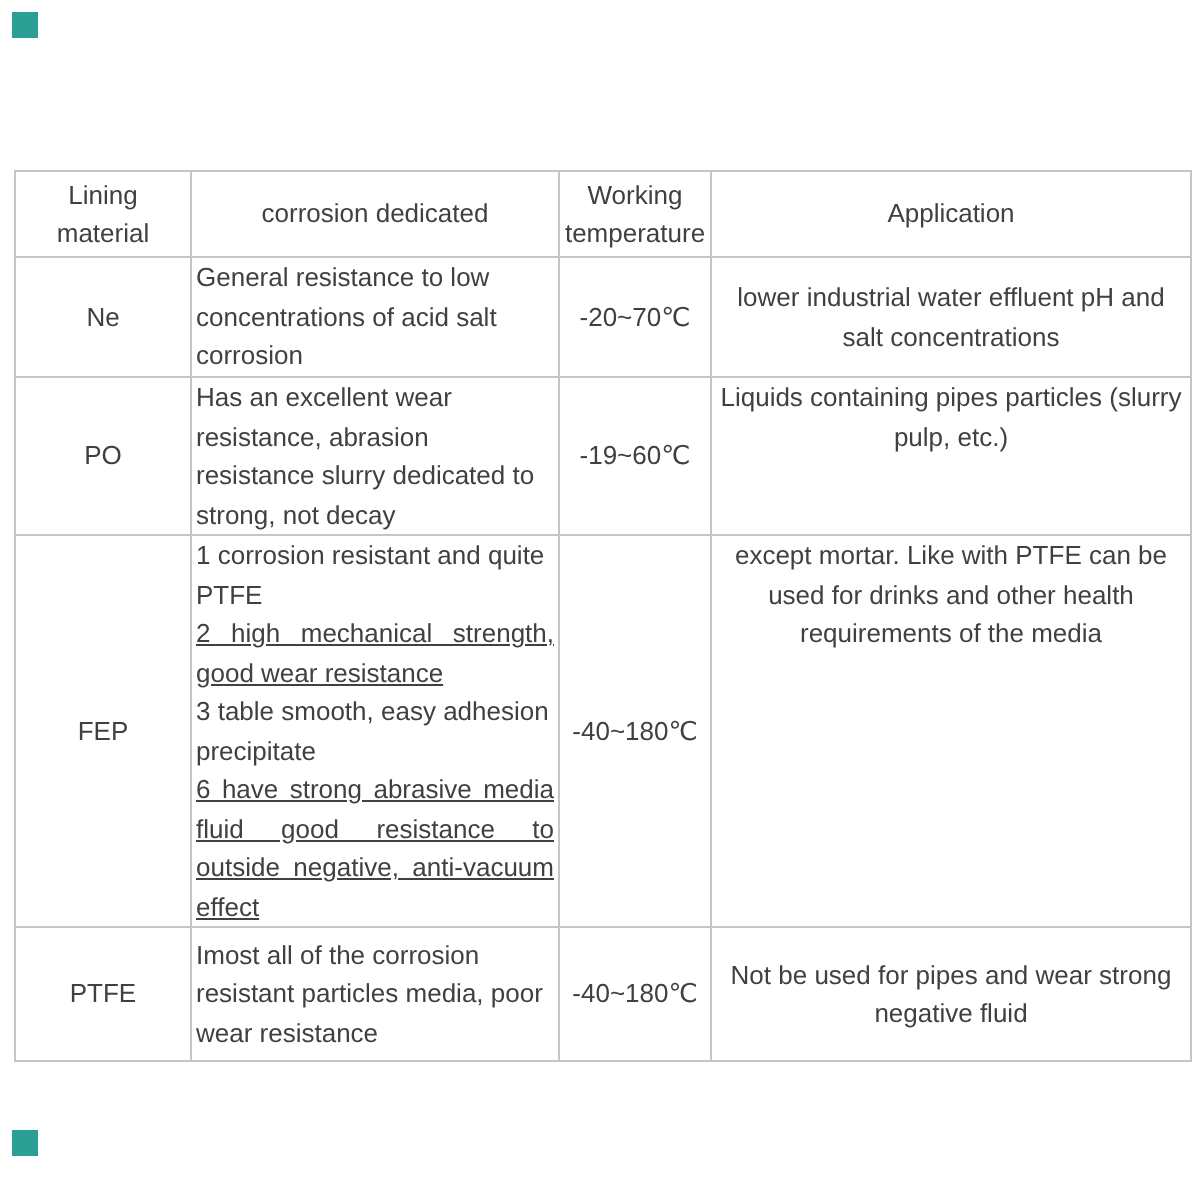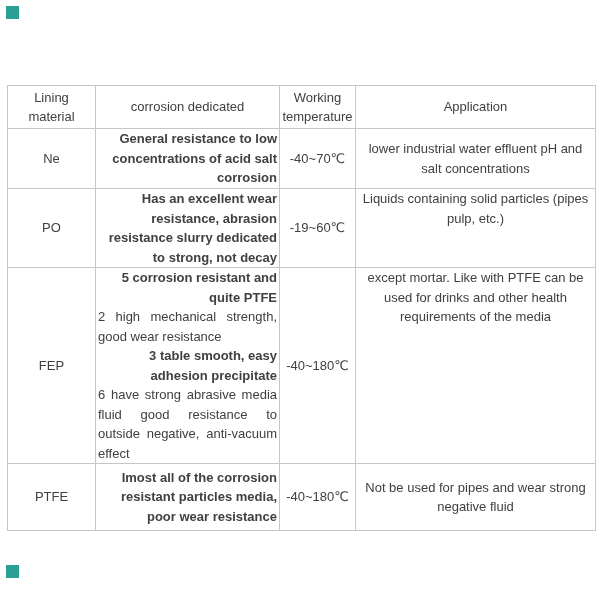--- a/index.html
+++ b/index.html
@@ -34,22 +34,22 @@
     font-weight: normal;
     overflow: hidden;
   }
   thead tr { height: 43px; }
   tbody tr:nth-child(1) { height: 60px; }
   tbody tr:nth-child(2) { height: 79px; }
   tbody tr:nth-child(3) { height: 176px; }
   tbody tr:nth-child(4) { height: 67px; }
   tbody tr:nth-child(2) .application-cell,
   tbody tr:nth-child(3) .application-cell { vertical-align: top; }
-  .seg.align-center { text-align: right; font-weight: bold; }
-  .seg.align-justify { text-align: justify; text-align-last: left; }
+  .seg.align-center { text-align: left; }
+  .seg.align-justify { text-align: justify; text-align-last: left; text-decoration: underline; }
 </style>
 </head>
 <body>
 
 <div class="canvas">
   <span class="handle handle-tl"></span>
   <span class="handle handle-bl"></span>
 
   <div class="table-wrap">
     <table>
@@ -66,35 +66,35 @@
           <th>Working temperature</th>
           <th>Application</th>
         </tr>
       </thead>
       <tbody>
           <tr>
             <td class="material-cell">Ne</td>
             <td class="resistance-cell">
               <div class="seg align-center">General resistance to low concentrations of acid salt corrosion</div>
             </td>
-            <td class="temperature-cell">-40~70℃</td>
+            <td class="temperature-cell">-20~70℃</td>
             <td class="application-cell">lower industrial water effluent pH and salt concentrations</td>
           </tr>
           <tr>
             <td class="material-cell">PO</td>
             <td class="resistance-cell">
               <div class="seg align-center">Has an excellent wear resistance, abrasion resistance slurry dedicated to strong, not decay</div>
             </td>
             <td class="temperature-cell">-19~60℃</td>
-            <td class="application-cell">Liquids containing solid particles (pipes pulp, etc.)</td>
+            <td class="application-cell">Liquids containing pipes particles (slurry pulp, etc.)</td>
           </tr>
           <tr>
             <td class="material-cell">FEP</td>
             <td class="resistance-cell">
-              <div class="seg align-center">5 corrosion resistant and quite PTFE</div>
+              <div class="seg align-center">1 corrosion resistant and quite PTFE</div>
               <div class="seg align-justify">2 high mechanical strength, good wear resistance</div>
               <div class="seg align-center">3 table smooth, easy adhesion precipitate</div>
               <div class="seg align-justify">6 have strong abrasive media fluid good resistance to outside negative, anti-vacuum effect</div>
             </td>
             <td class="temperature-cell">-40~180℃</td>
             <td class="application-cell">except mortar. Like with PTFE can be used for drinks and other health requirements of the media</td>
           </tr>
           <tr>
             <td class="material-cell">PTFE</td>
             <td class="resistance-cell">

